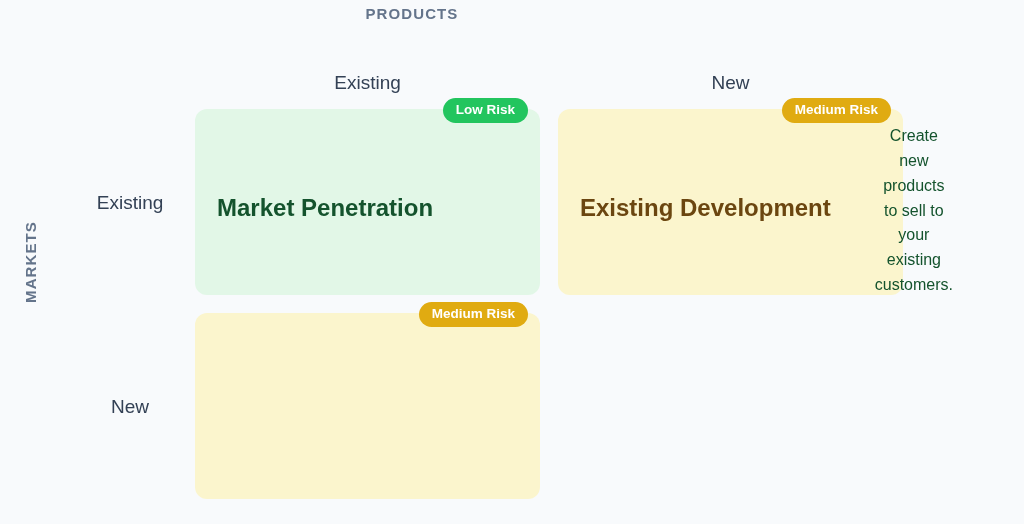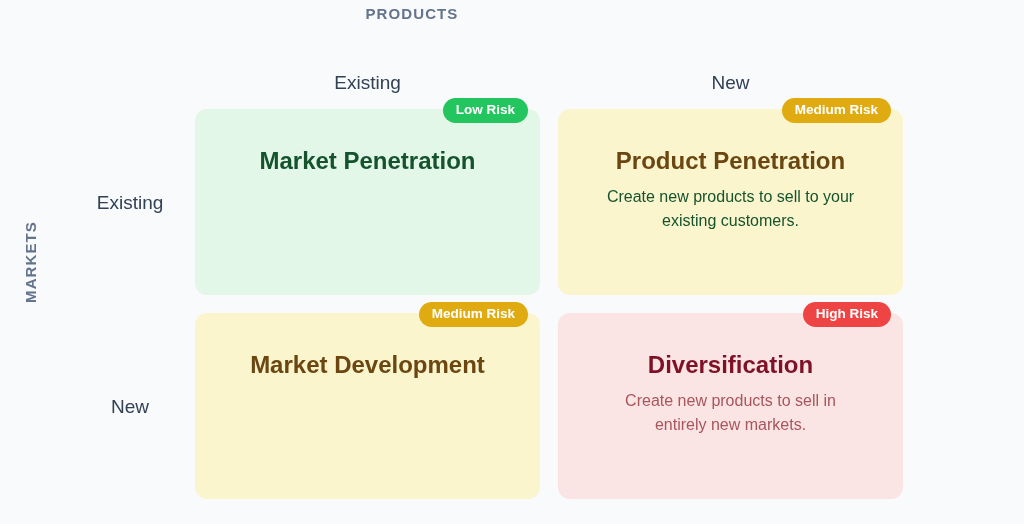--- a/index.html
+++ b/index.html
@@ -81,22 +81,23 @@
     column-gap: 18px;
     row-gap: 18px;
   }
 
   .quadrant-card {
     position: relative;
     border-radius: 12px;
     box-sizing: border-box;
     padding: 34px 22px 16px 22px;
     display: flex;
-    flex-direction: column;
+    flex-direction: row;
     align-items: center;
+    gap: 44px;
   }
 
   .quadrant-title {
     font-size: 24px;
     font-weight: bold;
     text-align: center;
     line-height: 1.15;
     margin: 4px 0 10px 0;
     white-space: nowrap;
   }
@@ -158,28 +159,22 @@
 
 <div id="matrix-grid">
 
   <div class="quadrant-card" id="quadrant-market-penetration">
     <span class="risk-badge" id="badge-market-penetration">Low Risk</span>
     <h2 class="quadrant-title">Market Penetration</h2>
   </div>
 
   <div class="quadrant-card" id="quadrant-product-development">
     <span class="risk-badge" id="badge-product-development">Medium Risk</span>
-    <h2 class="quadrant-title">Product Penetration</h2>
+    <h2 class="quadrant-title">Existing Development</h2>
     <p class="quadrant-desc">Create new products to sell to your existing customers.</p>
   </div>
 
   <div class="quadrant-card" id="quadrant-market-development">
     <span class="risk-badge" id="badge-market-development">Medium Risk</span>
-    <h2 class="quadrant-title">Market Development</h2>
   </div>
 
-  <div class="quadrant-card" id="quadrant-diversification">
-    <span class="risk-badge" id="badge-diversification">High Risk</span>
-    <h2 class="quadrant-title">Diversification</h2>
-    <p class="quadrant-desc">Create new products to sell in entirely new markets.</p>
-  </div>
 
 </div>
 
 </body></html>

